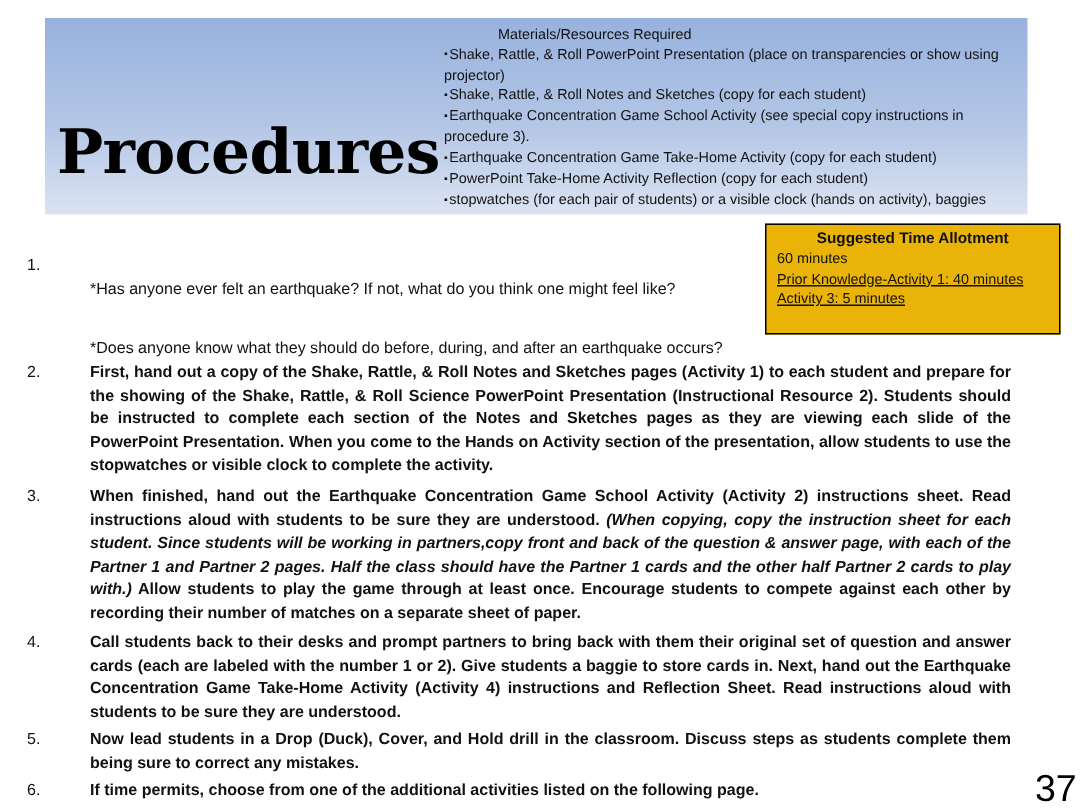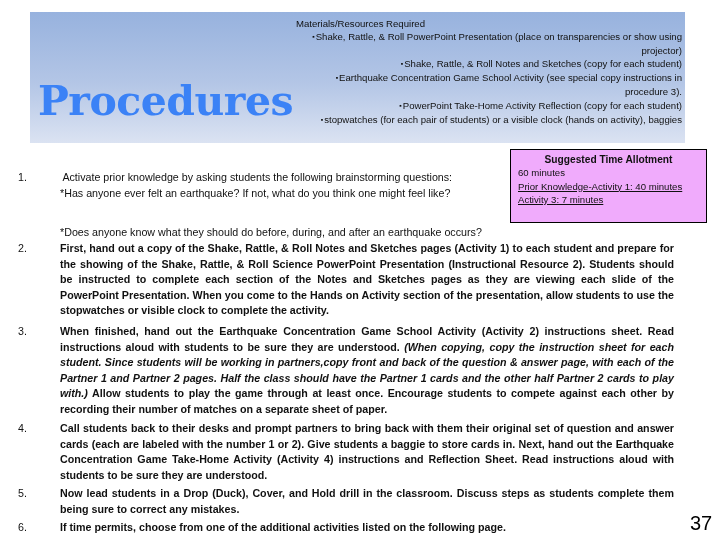--- a/index.html
+++ b/index.html
@@ -8,79 +8,79 @@
     background:#ffffff; color:#111;
     font-family:"Liberation Sans Narrow","Liberation Sans", sans-serif;
   }
   .header-box {
     position:absolute; left:30px; top:12px; width:655px; height:131px;
     background:linear-gradient(to bottom, #97b2de 0%, #b4c6e6 55%, #dbe3f2 100%);
   }
   .page-title {
     position:absolute; left:38px; top:76px; margin:0;
     font-family:"DejaVu Serif","Liberation Serif", serif;
-    font-weight:bold; font-size:41px; letter-spacing:-0.5px; color:#3b82f6;
+    font-weight:bold; font-size:41px; letter-spacing:-0.5px; color:#000000;
     line-height:50px;
   }
   .materials {
     position:absolute; left:296px; top:17px; width:386px;
     font-size:9.6px; line-height:13.1px; color:#111;
   }
-  .materials .mat-heading { display:block; }
-  .materials .mat-item { display:block;text-align:right; }
+  .materials .mat-heading { display:block;margin-left:36px; }
+  .materials .mat-item { display:block; }
   .materials .mat-item::before { content:"\25AA"; font-size:7px; margin-right:1px; position:relative; top:-1px; }
   .time-box {
     position:absolute; left:510px; top:149px; width:197px; height:74px;
-    border:1px solid #000; background:#f0abfc; box-sizing:border-box;
+    border:1px solid #000; background:#eab308; box-sizing:border-box;
     font-size:9.6px; line-height:13.3px; padding:3px 0 16px 7px;
   }
   .time-box .tb-title { display:block; text-align:center; font-weight:bold; font-size:10.2px; padding-right:7px; }
   .time-box .tb-total { display:block; text-align:left; padding-right:7px; }
   .time-box .tb-line { display:block;text-decoration:underline; }
   .steps {
     position:absolute; left:0; top:0; width:720px; height:540px;
     font-size:10.7px; line-height:15.6px;
   }
   .num { position:absolute; left:18px; }
   .para { position:absolute; left:60px; width:614px; text-align:justify;font-weight:bold; }
   .para.nojust { text-align:left; }
   .sub { position:absolute; left:60px; }
   .it { font-style:italic; }
   .page-number {
     position:absolute; left:690px; top:512px;
-    font-size:20px; font-family:"Liberation Sans", sans-serif; color:#000;text-align:center;
+    font-size:25px; font-family:"Liberation Sans", sans-serif; color:#000;text-align:center;
   }
 </style>
 </head>
 <body>
 
 <div class="header-box">
 </div>
 <h1 class="page-title">Procedures</h1>
 
 <div class="materials">
   <span class="mat-heading">Materials/Resources Required</span>
   <span class="mat-item">Shake, Rattle, &amp; Roll PowerPoint Presentation (place on transparencies or show using projector)</span>
   <span class="mat-item">Shake, Rattle, &amp; Roll Notes and Sketches  (copy for each student)</span>
   <span class="mat-item">Earthquake Concentration Game School Activity (see special copy instructions in procedure 3).</span>
+  <span class="mat-item">Earthquake Concentration Game Take-Home Activity (copy for each student)</span>
   <span class="mat-item">PowerPoint Take-Home Activity Reflection (copy for each student)</span>
   <span class="mat-item">stopwatches (for each pair of students) or a visible clock (hands on activity), baggies</span>
 </div>
 
 <div class="time-box">
   <span class="tb-title">Suggested Time Allotment</span>
   <span class="tb-total">60 minutes</span>
   <span class="tb-line">Prior Knowledge-Activity 1:  40 minutes</span>
-  <span class="tb-line">Activity 3: 7 minutes</span>
+  <span class="tb-line">Activity 3: 5 minutes</span>
 </div>
 
 <div class="steps">
 
   <span class="num" style="top:170px">1.</span>
-  <span class="sub" style="top:170px; white-space:pre"> Activate prior knowledge by asking students the following brainstorming questions:</span>
   <span class="sub" style="top:186px">*Has anyone ever felt an earthquake? If not, what do you think one might feel like?</span>
   <span class="sub" style="top:225px">*Does anyone know what they should do before, during, and after an earthquake occurs?</span>
 
   <span class="num" style="top:241px">2.</span>
   <div class="para" style="top:241px">First, hand out a copy of the Shake, Rattle, &amp; Roll Notes and Sketches pages (Activity 1) to each student and prepare for the showing of the Shake, Rattle, &amp; Roll Science PowerPoint Presentation (Instructional Resource 2). Students should be instructed to complete each section of the Notes and Sketches pages as they are viewing each slide of the PowerPoint Presentation.  When you come to the Hands on Activity section of the presentation, allow students to use the stopwatches or visible clock to complete the activity.</div>
 
   <span class="num" style="top:324px">3.</span>
   <div class="para" style="top:324px"><span>When finished, hand out  the Earthquake Concentration Game School Activity (Activity 2) instructions sheet. Read instructions aloud with students to be sure they are understood. </span><span class="it">(When copying, copy the instruction sheet for each student. Since students will be working in partners,copy  front and back of the question &amp; answer page, with  each of the Partner 1 and Partner 2 pages. Half the class should have the Partner 1 cards and the other half Partner 2 cards to play with.)</span><span> Allow students to play the game through at least once. Encourage students to compete against each other by recording their number of matches on a separate sheet of paper.</span></div>
 
   <span class="num" style="top:421px">4.</span>

